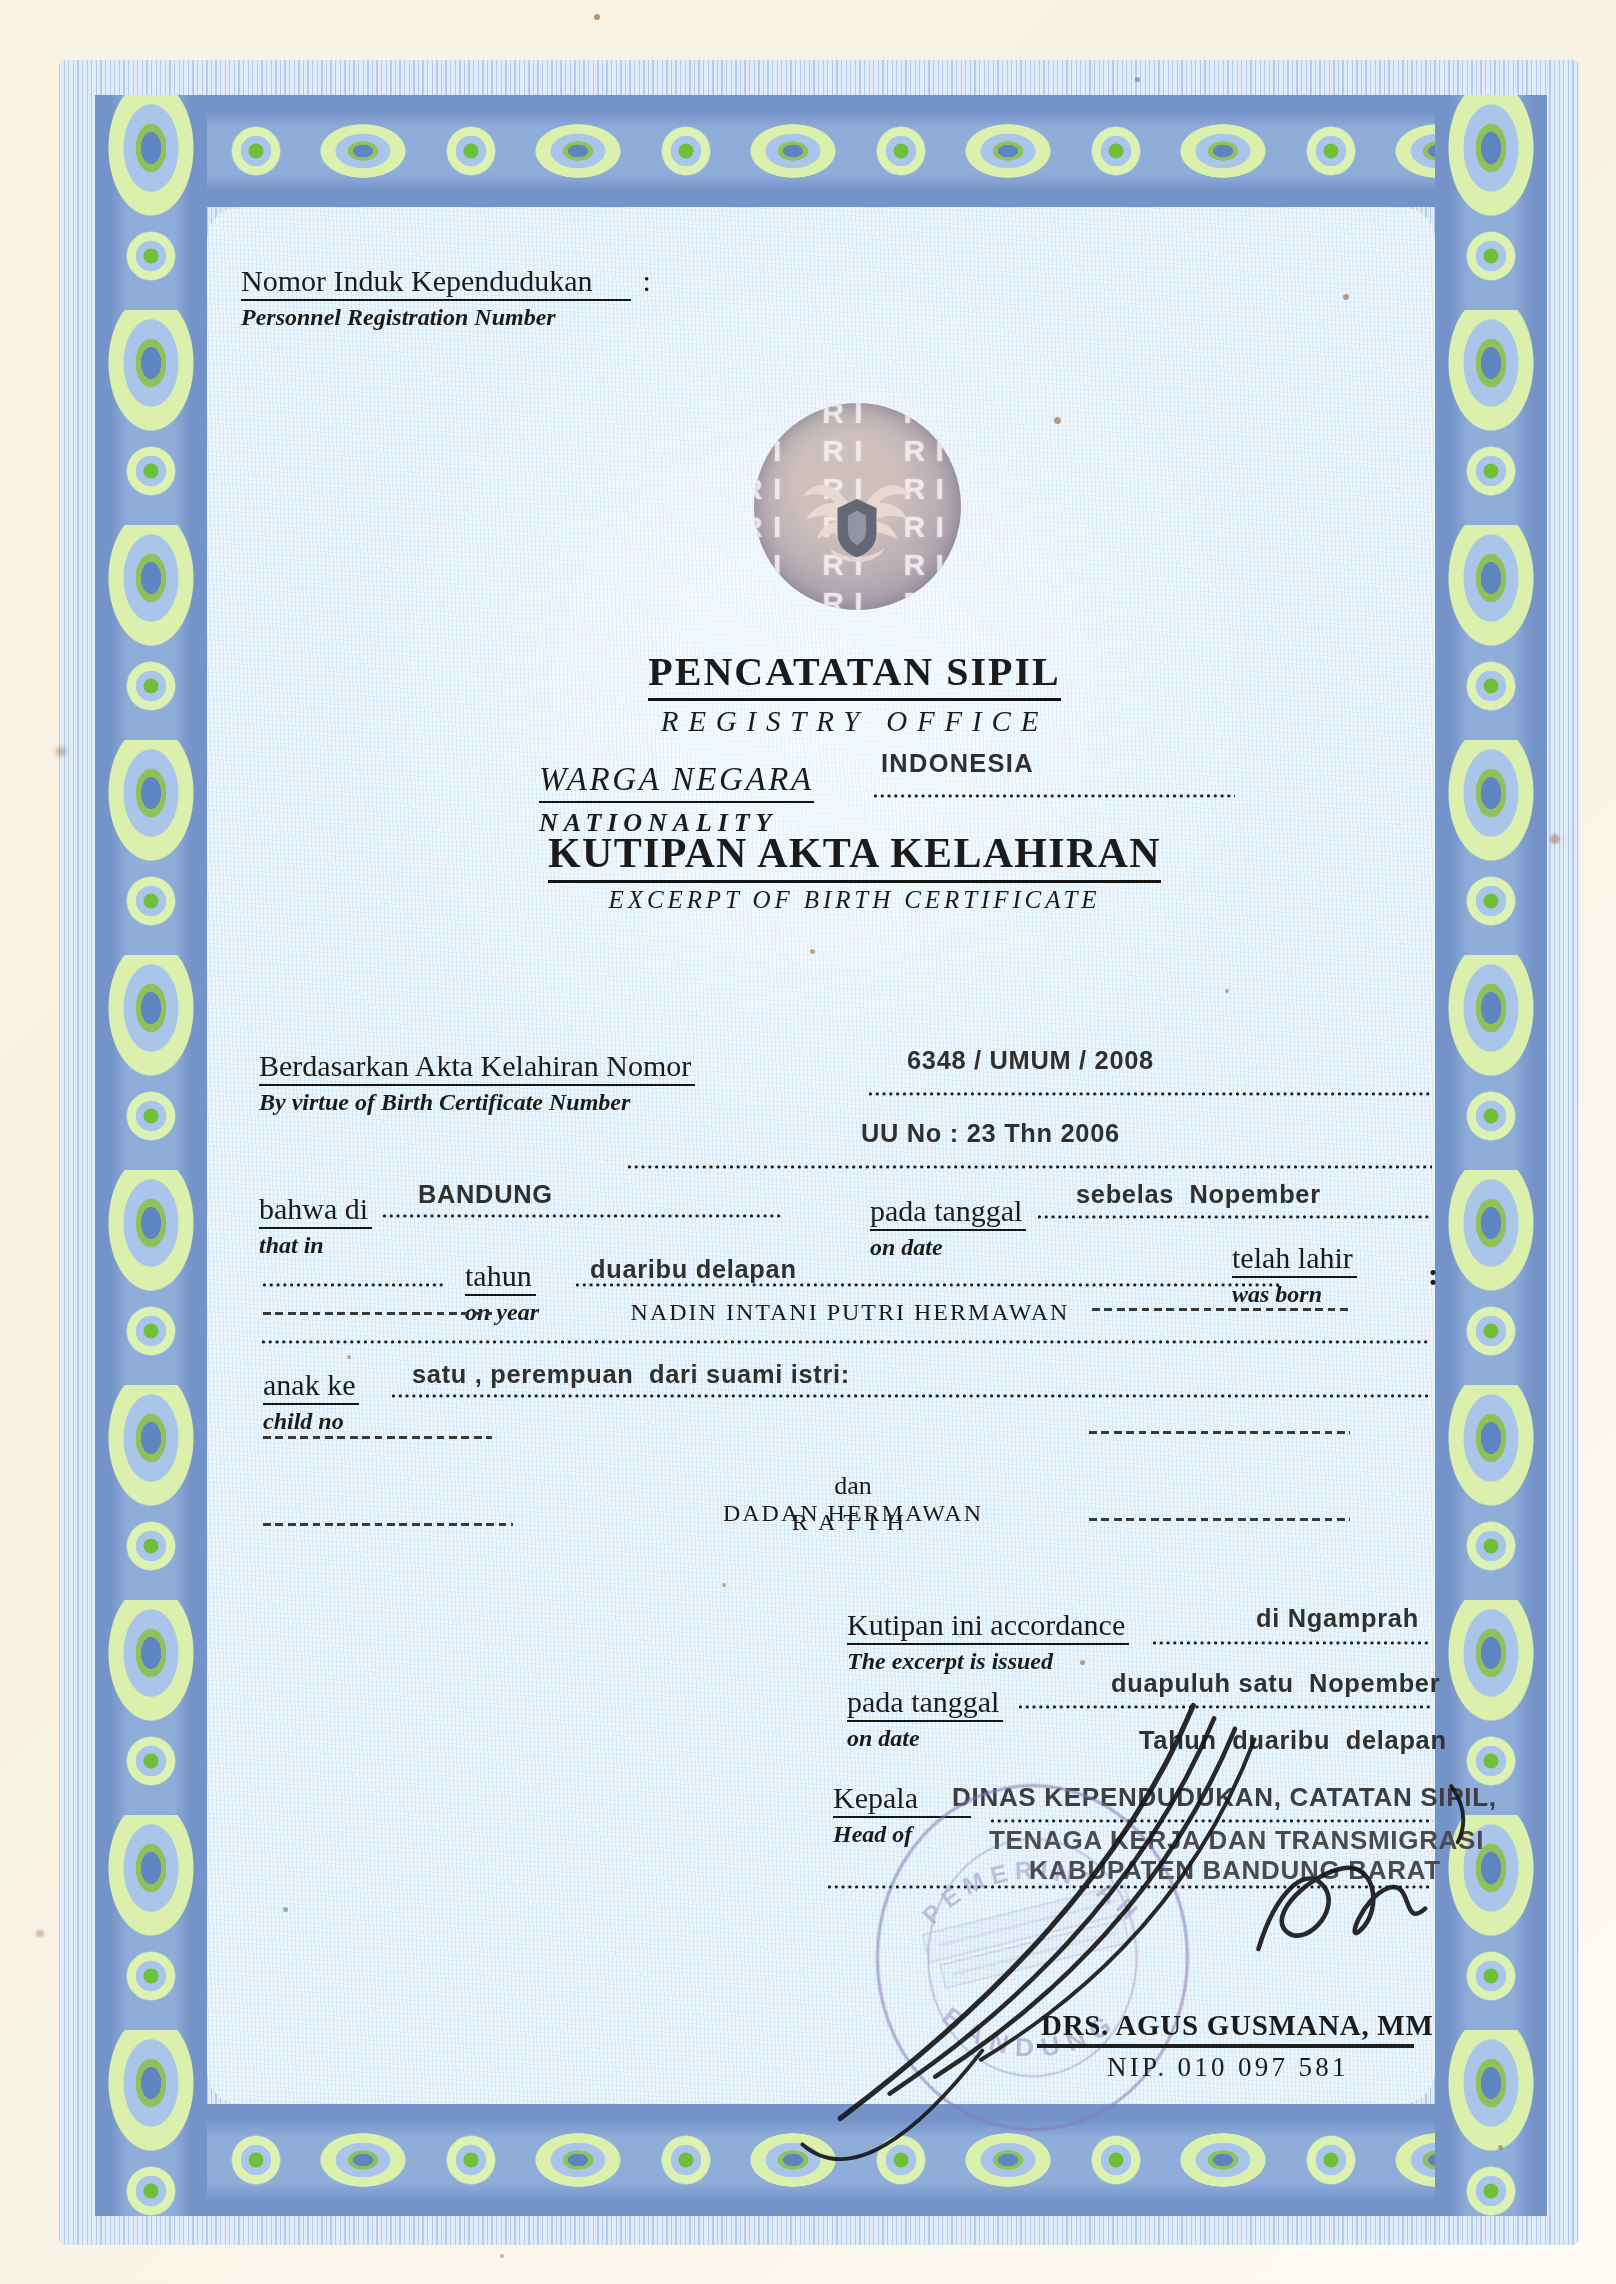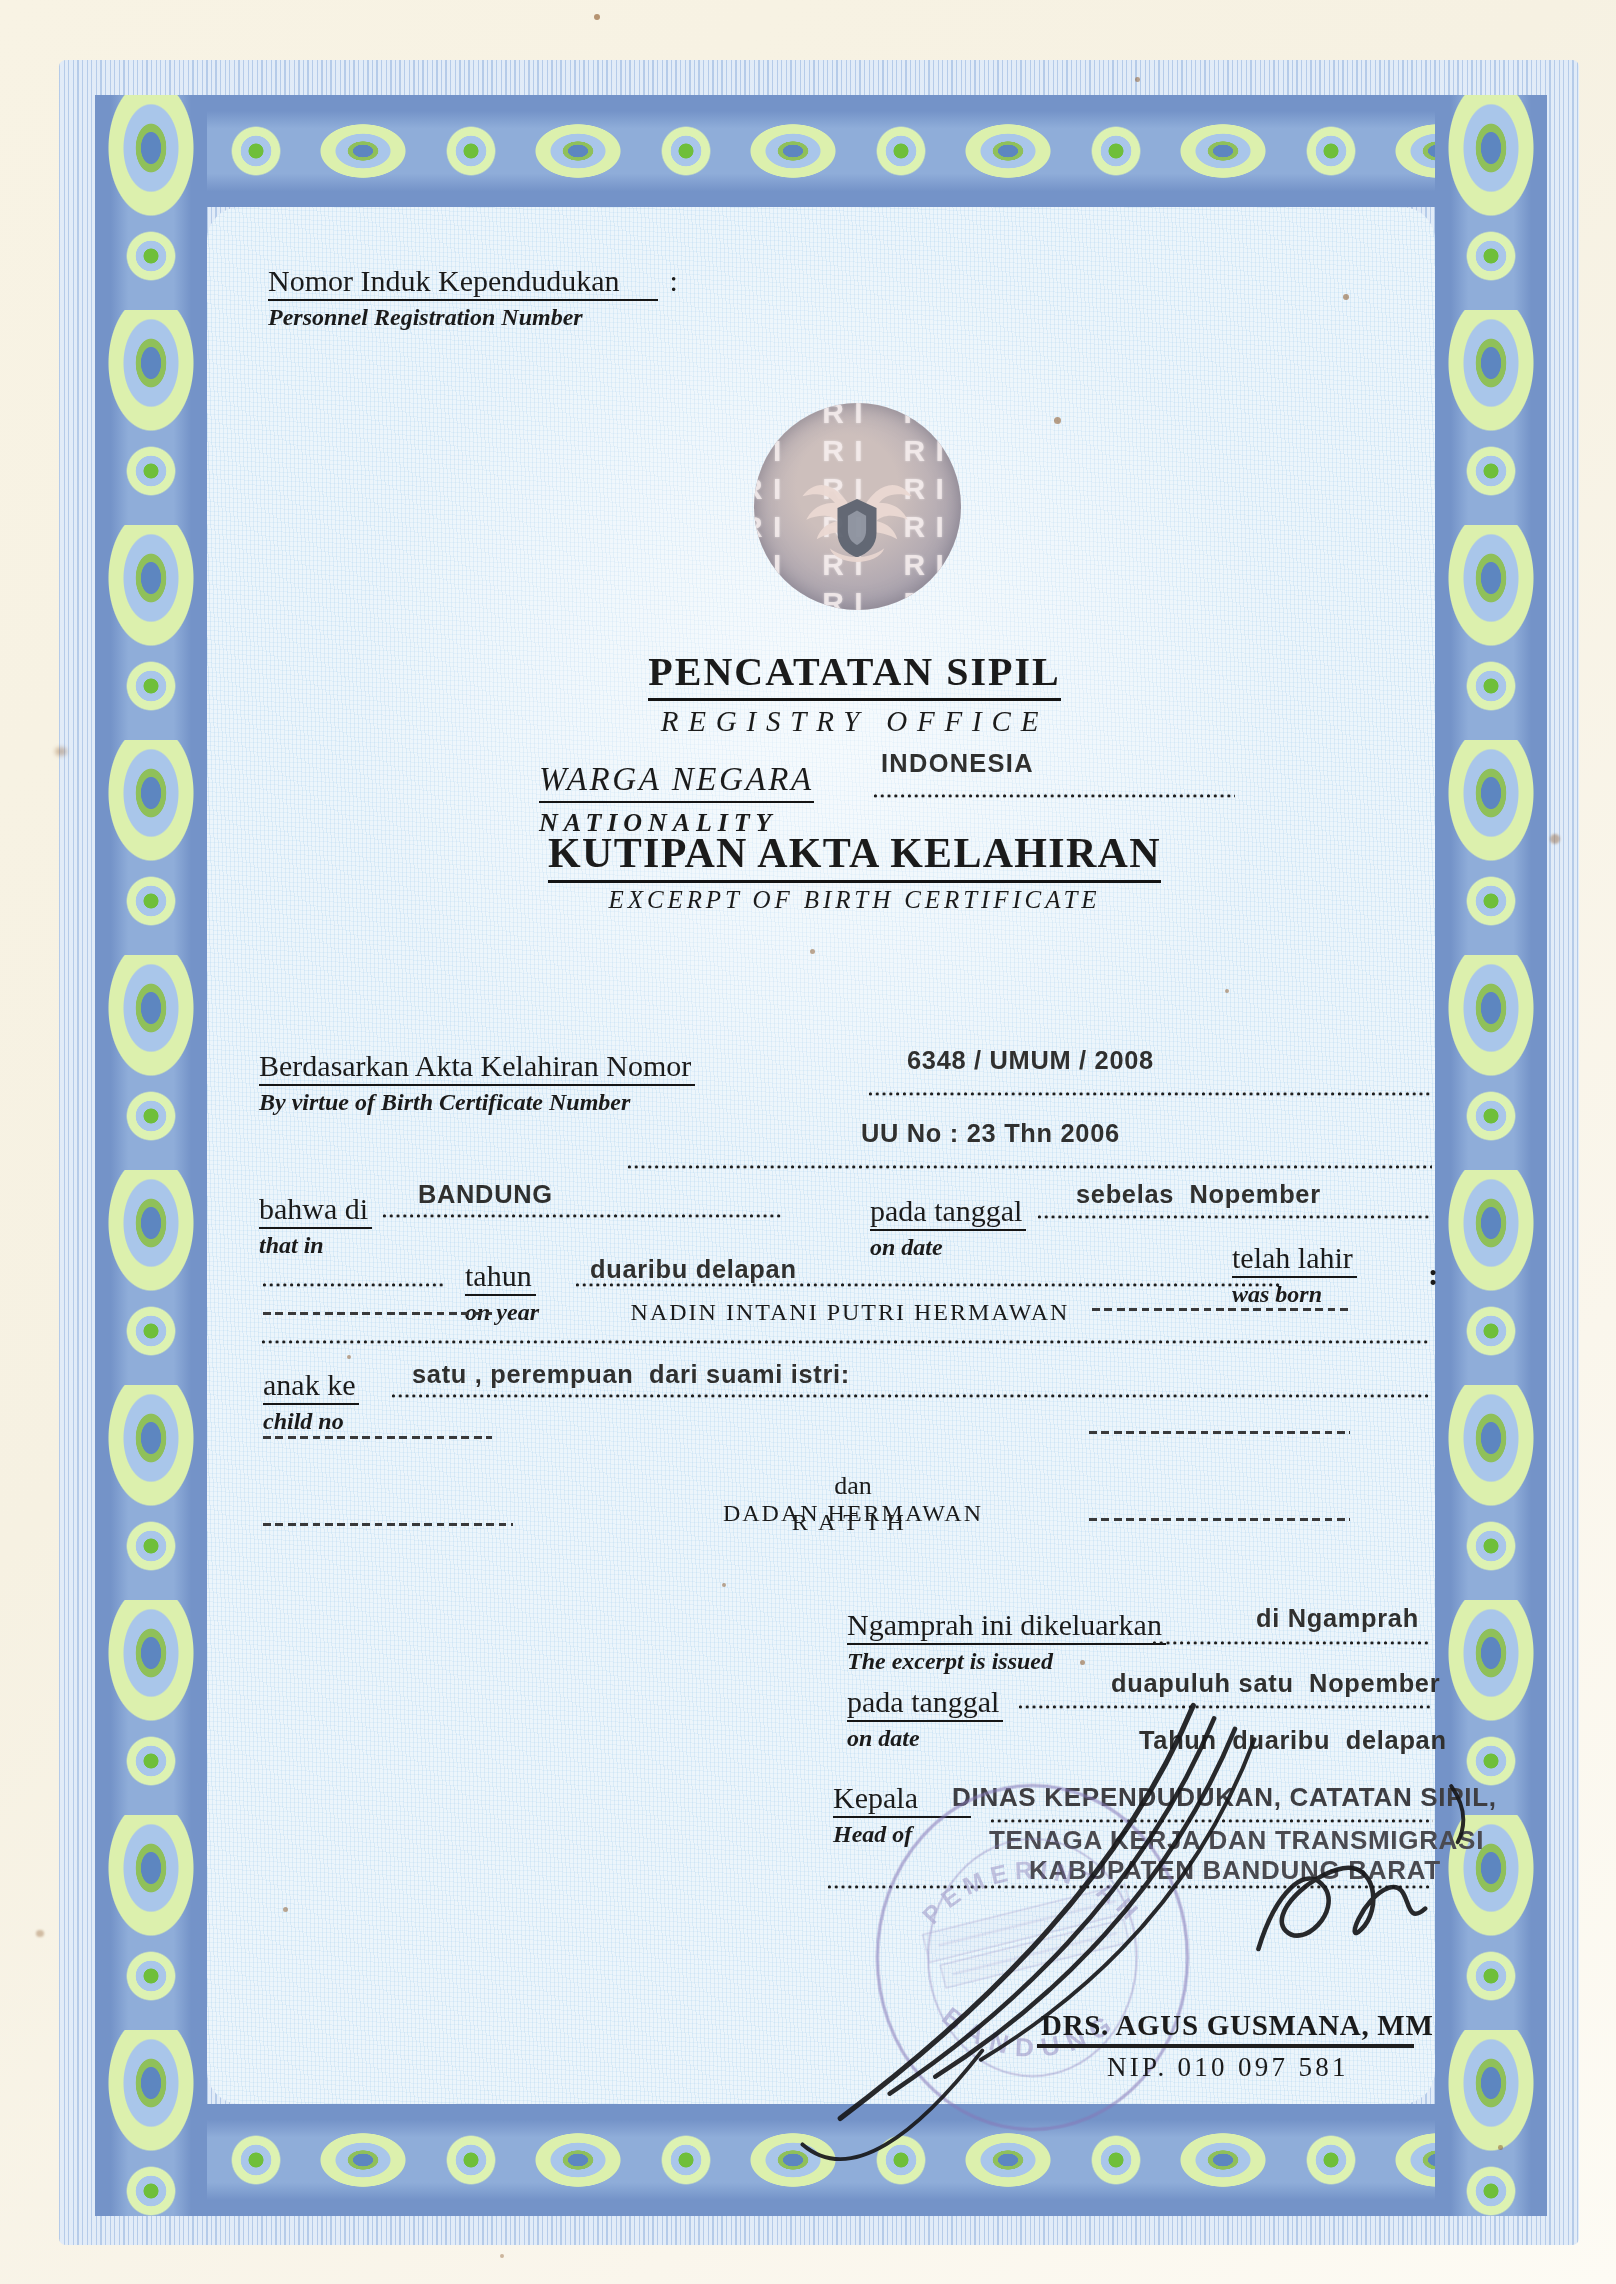--- a/index.html
+++ b/index.html
@@ -52,21 +52,21 @@
 
 <div class="page">
 
   <div class="hatch"></div>
   <div class="band" style="left:95px;top:95px;width:1452px;height:112px;"></div>
   <div class="band" style="left:95px;top:2104px;width:1452px;height:112px;"></div>
   <div class="band v" style="left:95px;top:95px;width:112px;height:2121px;"></div>
   <div class="band v" style="left:1435px;top:95px;width:112px;height:2121px;"></div>
   <div class="panel"></div>
 
-  <div class="abs" style="left:268px;top:264px;">
+  <div class="abs" style="left:241px;top:264px;">
     <span class="fid" style="min-width:386px;">Nomor Induk Kependudukan</span>
     <span style="font-size:30px;margin-left:9px;">:</span>
     <div class="fen">Personnel Registration Number</div>
   </div>
 
   <div class="holo">
     <div class="ri">RI RI RI RI RI RI RI RI RI RI RI RI RI RI RI RI RI RI RI RI RI RI RI RI RI RI RI RI RI RI RI RI RI RI RI RI RI RI RI RI RI RI</div>
     <svg width="130" height="130" viewBox="0 0 200 200">
       <path d="M95 108 C70 58 36 54 16 82 C44 74 58 82 66 92 C44 92 30 102 22 118 C46 108 62 112 70 120 C52 124 42 134 38 148 C60 136 78 136 90 140 Z" fill="#ead8d2"></path>
       <path d="M105 108 C130 58 164 54 184 82 C156 74 142 82 134 92 C156 92 170 102 178 118 C154 108 138 112 130 120 C148 124 158 134 162 148 C140 136 122 136 110 140 Z" fill="#ead8d2"></path>
@@ -143,21 +143,21 @@
 
   <div class="dashes" style="left:263px;top:1436px;width:229px;"></div>
   <div class="abs bigname" style="left:625px;top:1500px;width:456px;">DADAN HERMAWAN</div>
   <div class="dashes" style="left:1089px;top:1431px;width:261px;"></div>
   <div class="abs" style="left:625px;top:1471px;width:456px;text-align:center;font-size:26px;">dan</div>
   <div class="dashes" style="left:263px;top:1523px;width:250px;"></div>
   <div class="abs bigname" style="left:625px;top:1509px;width:456px;letter-spacing:10.4px;">RATIH</div>
   <div class="dashes" style="left:1089px;top:1518px;width:261px;"></div>
 
   <div class="abs" style="left:847px;top:1609px;">
-    <span class="fid">Ngamprah ini dikeluarkan</span>
+    <span class="fid">Kutipan ini accordance</span>
     <div class="fen">The excerpt is issued</div>
   </div>
   <div class="typed" style="left:1256px;top:1604px;">di Ngamprah</div>
   <div class="dots" style="left:1152px;top:1640px;width:278px;"></div>
   <div class="abs" style="left:847px;top:1686px;">
     <span class="fid">pada tanggal</span>
     <div class="fen">on date</div>
   </div>
   <div class="typed" style="left:1111px;top:1669px;">duapuluh satu  Nopember</div>
   <div class="dots" style="left:1018px;top:1704px;width:412px;"></div>

